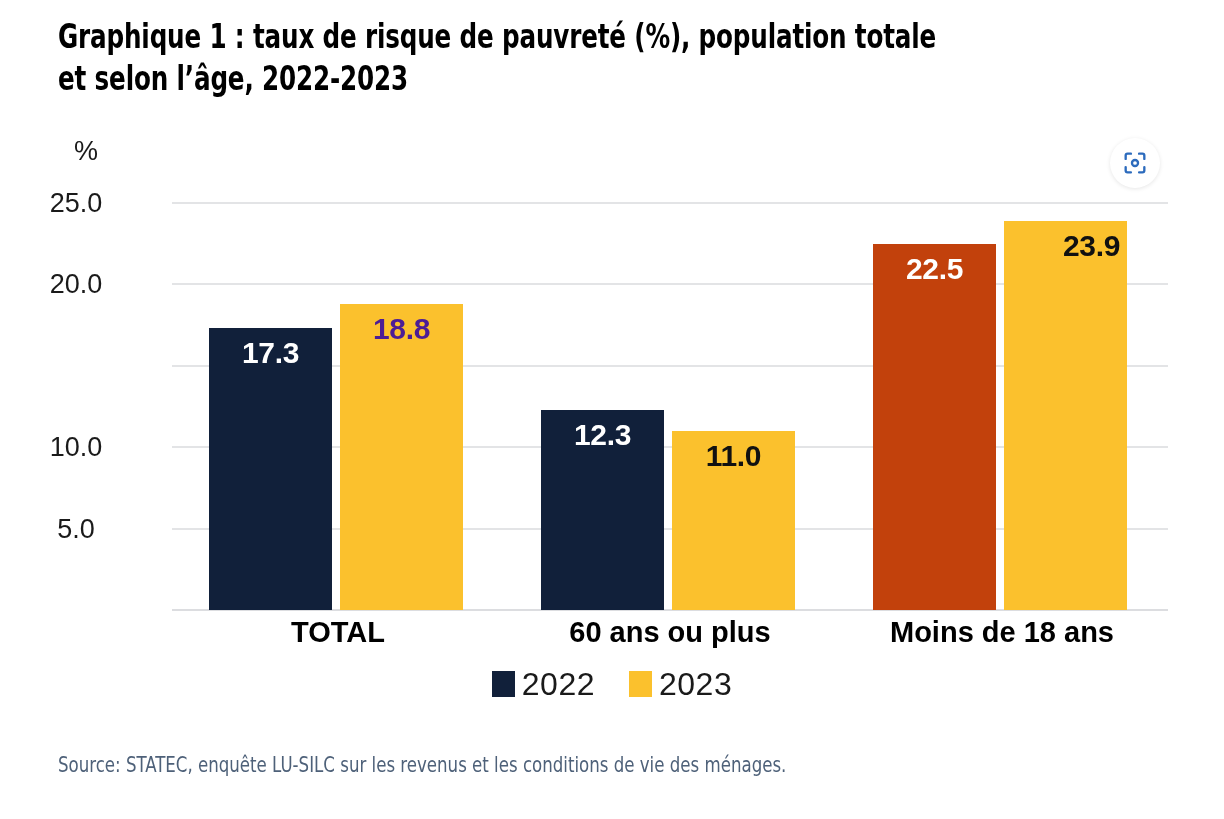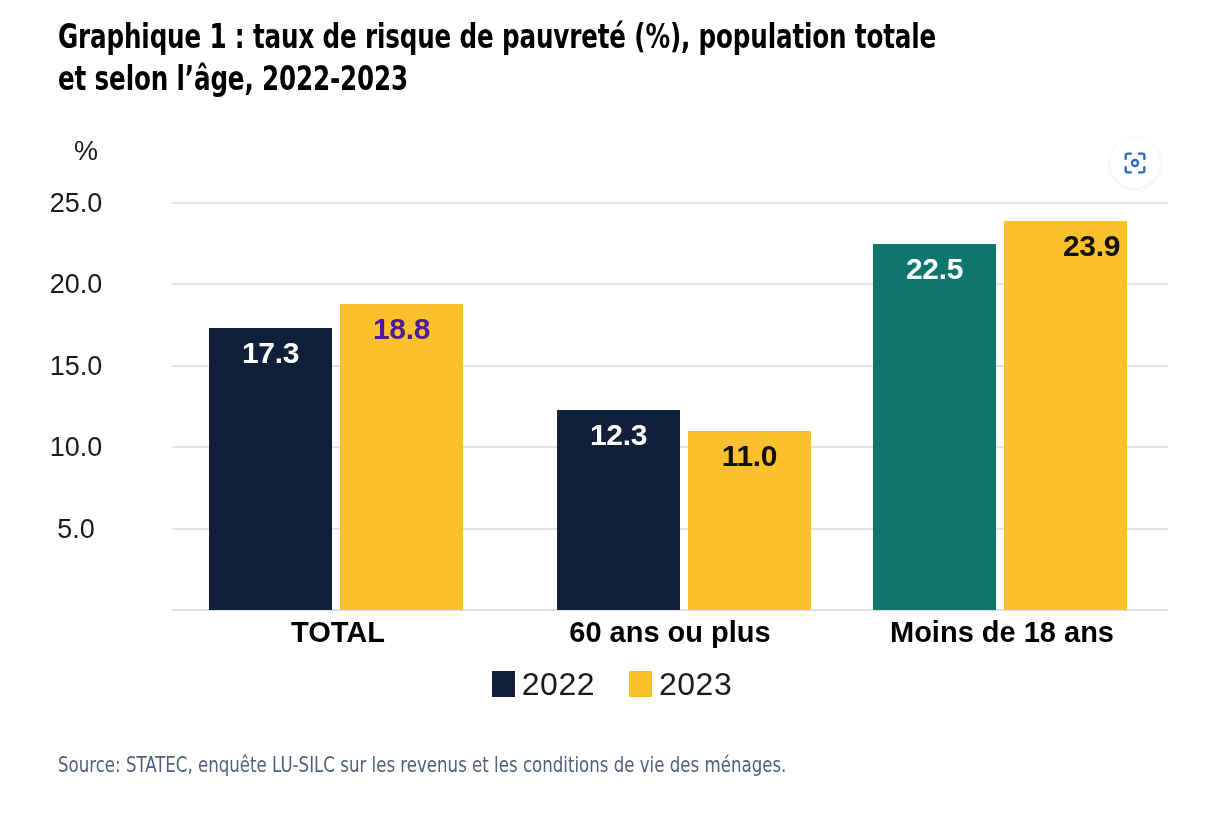--- a/index.html
+++ b/index.html
@@ -213,50 +213,49 @@
         <circle cx="12" cy="12" r="2.6"></circle>
       </svg>
     </span>
   </div>
 
   <div id="y-axis-unit">%</div>
 
   <div id="y-tick-labels">
       <div class="tick-label" style="top: 325.6px;">5.0</div>
       <div class="tick-label" style="top: 244.2px;">10.0</div>
-      <div class="tick-label" style="top: 162.8px;">15.0</div>
       <div class="tick-label" style="top: 81.4px;">20.0</div>
       <div class="tick-label" style="top: 0px;">25.0</div>
     </div>
 
   <div id="plot-area">
       <div class="gridline baseline" style="top: 406px;"></div>
       <div class="gridline" style="top: 324.6px;"></div>
       <div class="gridline" style="top: 243.2px;"></div>
       <div class="gridline" style="top: 161.8px;"></div>
       <div class="gridline" style="top: 80.4px;"></div>
       <div class="gridline" style="top: -1px;"></div>
       <div class="bar-group" style="left: 0px; width: 332px;">
         <div class="bar series-0" style="height: 281.644px; background: rgb(17, 32, 58); margin-top: 12px;">
           <span class="bar-label" style="color: rgb(255, 255, 255);">17.3</span>
         </div>
         <div class="bar series-1" style="height: 306.064px; background: rgb(251, 193, 45);">
           <span class="bar-label" style="color: #4c1d95;">18.8</span>
         </div>
       </div>
-      <div class="bar-group" style="left: 348px; width: 332px;">
+      <div class="bar-group" style="left: 332px; width: 332px;">
         <div class="bar series-0" style="height: 200.244px; background: rgb(17, 32, 58);">
           <span class="bar-label" style="color: rgb(255, 255, 255);">12.3</span>
         </div>
         <div class="bar series-1" style="height: 179.08px; background: rgb(251, 193, 45);">
           <span class="bar-label" style="color: rgb(17, 17, 17);">11.0</span>
         </div>
       </div>
       <div class="bar-group" style="left: 664px; width: 332px;">
-        <div class="bar series-0" style="height: 366.3px; background: #0f766e;">
+        <div class="bar series-0" style="height: 366.3px; background: #c2410c;">
           <span class="bar-label" style="color: rgb(255, 255, 255);">22.5</span>
         </div>
         <div class="bar series-1" style="height: 389.092px; background: rgb(251, 193, 45);">
           <span class="bar-label" style="color: rgb(17, 17, 17); padding-left: 26px;">23.9</span>
         </div>
       </div>
     </div>
 
   <div id="category-labels">
       <div class="category-label" style="left: 0px; width: 332px;">TOTAL</div>

